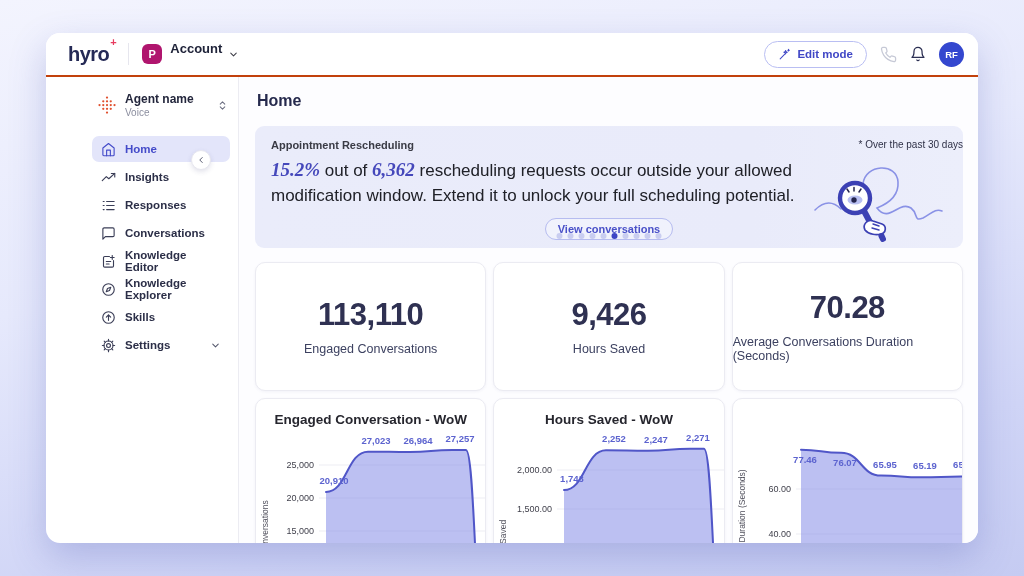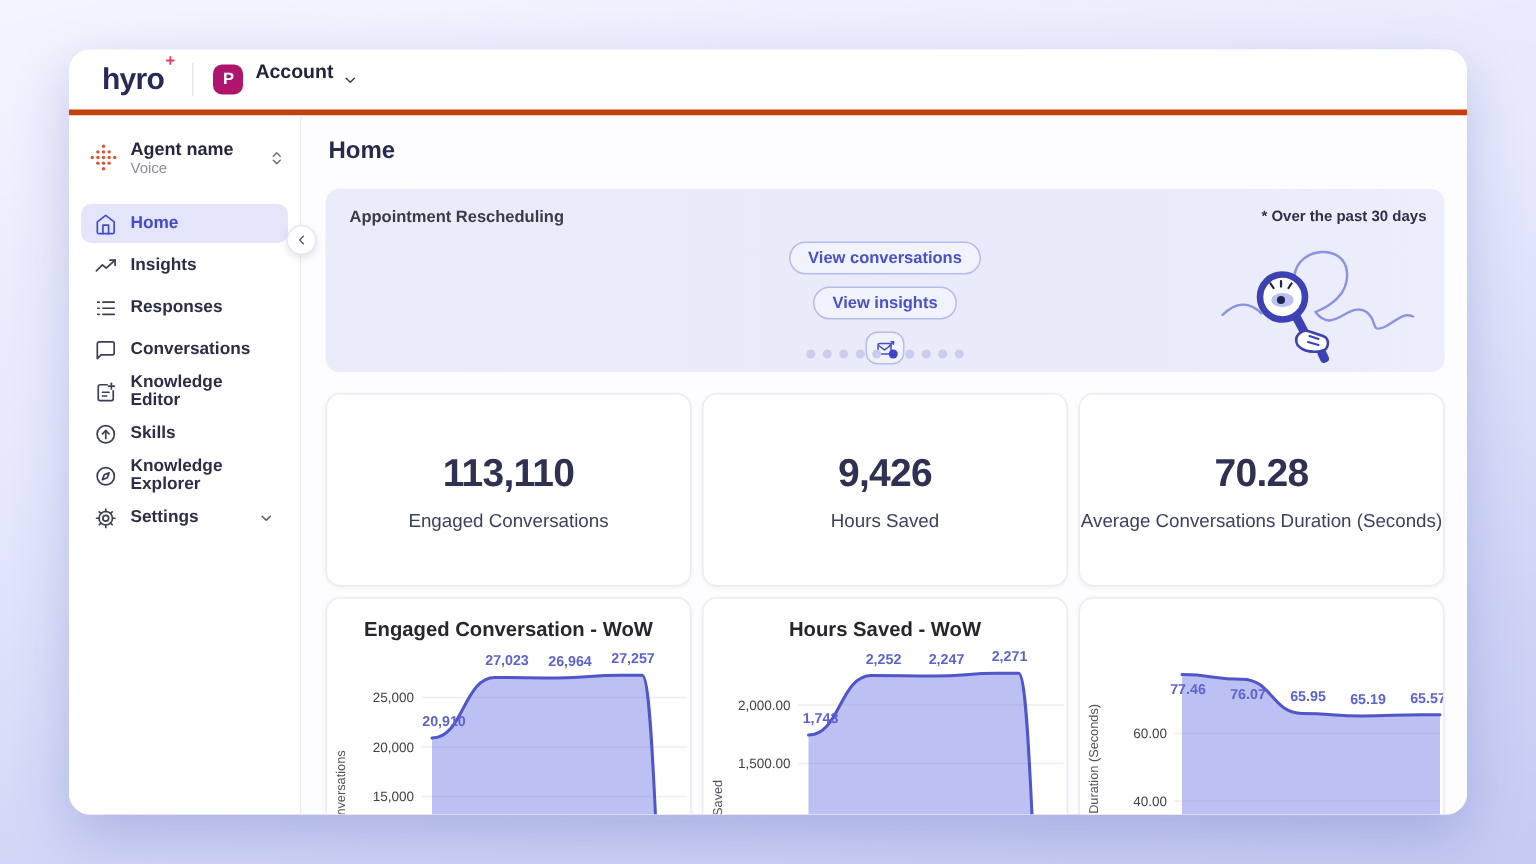--- a/index.html
+++ b/index.html
@@ -10,39 +10,39 @@
     position:relative; color:#23263c;
   }
   .window {
     position:absolute; left:46px; top:33px; width:932px; height:510px;
     background:#fff; border-radius:14px; overflow:hidden;
     box-shadow:0 14px 36px rgba(78,88,178,.28);
     display:flex; flex-direction:column;
   }
   
   .topbar { height:44px; flex:0 0 44px; display:flex; align-items:center;
-    padding:0 14px 0 22px; border-bottom:4px solid #c2410c; background:#fff; }
+    padding:0 14px 0 22px; border-bottom:2px solid #c2410c; background:#fff; }
   .logo { font-size:20px; font-weight:800; color:#252a56; letter-spacing:-.5px; position:relative; }
   .logo sup { color:#e73c5f; font-size:11px; font-weight:800; top:-7px; position:relative; left:1px; }
   .tb-divider { width:1px; height:22px; background:#e6e6ee; margin:0 13px; }
   .ws-badge { width:20px; height:20px; border-radius:6px; background:#b0156e; color:#fff;
     font-size:11px; font-weight:700; display:flex; align-items:center; justify-content:center; }
   .ws-name { font-size:13px; font-weight:700; color:#20243a; margin:0 6px 12px 8px; }
   .icon { display:inline-flex; align-items:center; justify-content:center; }
   .icon svg { display:block; }
   .tb-right { margin-left:auto; display:flex; align-items:center; gap:13px; }
   .edit-btn { display:flex; align-items:center; gap:6px; height:27px; padding:0 13px;
     border:1px solid #b9bef2; border-radius:14px; background:#fff; color:#4047c6;
     font-size:11.5px; font-weight:700; cursor:pointer; }
   .phone-ic { color:#c6c9d6; }
   .bell-ic { color:#2d3154; }
   .avatar { width:25px; height:25px; border-radius:50%; background:#3447cf; color:#fff;
     font-size:9.5px; font-weight:700; display:flex; align-items:center; justify-content:center; }
   
-  .body-row { flex:1; display:flex; min-height:0; position:relative; }
+  .body-row { flex:1; display:flex; min-height:0; position:relative;padding-left:38px; }
   .sidebar { width:155px; flex:0 0 155px; border-right:1px solid #ececf2; padding-top:9px; background:#fff; }
   .agent-row { display:flex; align-items:center; gap:8px; padding:6px 10px 10px 13px; cursor:pointer; }
   .agent-txt { flex:1; min-width:0; }
   .agent-name { font-size:12px; font-weight:700; color:#23263c; }
   .agent-type { font-size:10px; color:#8b8e9f; margin-top:1px; }
   .updown { color:#6b6e80; }
   .nav { margin-top:8px; }
   .side-item { display:flex; align-items:center; gap:9px; height:26px; margin:2px 8px;
     padding:0 9px; border-radius:7px; font-size:11.5px; font-weight:600; color:#2b2e47;
     cursor:pointer; position:relative; }
@@ -61,31 +61,31 @@
     background:linear-gradient(90deg,#eaecfa 0%,#e9ebfa 70%,#eceefb 100%); padding:13px 16px; }
   .banner-eyebrow { font-size:11px; font-weight:700; color:#3a3b45; }
   .banner-text { margin-top:6px; font-size:17px; line-height:25px; color:#202128; max-width:560px; font-weight:500; }
   .banner-num { font-family:"Liberation Serif","DejaVu Serif",serif; font-style:italic; font-weight:700;
     color:#4548bb; font-size:19px; }
   .banner-actions { display:flex; align-items:center; gap:8px; margin-top:10px;flex-direction:column; }
   .pill-btn { height:22px; padding:0 12px; border:1px solid #b6bcf0; border-radius:12px;
     background:rgba(255,255,255,.35); color:#4950c8; font-size:11px; font-weight:700; cursor:pointer; }
   .icon-btn { height:22px; width:26px; border:1px solid #b6bcf0; border-radius:8px;
     background:rgba(255,255,255,.35); color:#4950c8; display:flex; align-items:center; justify-content:center; cursor:pointer; }
-  .banner-note { position:absolute; top:13px; right:12px; font-size:10px; font-weight:700; color:#2f3147; }
+  .banner-note { position:absolute; top:13px; right:0; font-size:10px; font-weight:400; color:#2f3147; }
   .banner-illu { position:absolute; right:18px; top:28px; pointer-events:none; }
   .dots { position:absolute; left:50%; transform:translateX(-50%); bottom:9px; display:flex; gap:5px; }
   .dot { width:6px; height:6px; border-radius:50%; background:#c9cdf0; cursor:pointer; }
   .dot.active { background:#3d45c5; }
   
   .stats-row { display:flex; gap:7px; margin-top:14px; }
   .stat-card { flex:1; height:129px; background:#fff; border:1px solid #ebebf2; border-radius:10px;
     box-shadow:0 1px 3px rgba(70,70,130,.06); display:flex; flex-direction:column;
     align-items:center; justify-content:center; gap:9px; }
-  .stat-value { font-size:26px; font-weight:600; color:#2f3152; letter-spacing:-.5px; }
+  .stat-value { font-size:31px; font-weight:600; color:#2f3152; letter-spacing:-.5px; }
   .stat-label { font-size:12.5px; color:#3c4160; }
   
   .charts-row { display:flex; gap:7px; margin-top:7px; }
   .chart-card { flex:1; height:200px; background:#fff; border:1px solid #ebebf2; border-radius:10px;
     box-shadow:0 1px 3px rgba(70,70,130,.06); position:relative; overflow:hidden; }
   .chart-title-row { position:relative; z-index:2; display:flex; align-items:center; justify-content:center;
     gap:5px; margin-top:13px; font-size:13.5px; font-weight:600; color:#26262e; }
   .chart-title-row .icon { color:#7a7a85; }
   .chart-svg { position:absolute; left:0; top:0; z-index:1; }
 </style>
@@ -98,20 +98,44 @@
     <div class="logo"><span>hyro</span><sup>+</sup></div>
     <div class="tb-divider"></div>
     <div style="display:flex;align-items:center;cursor:pointer;">
       <div class="ws-badge">P</div>
       <span class="ws-name">Account</span>
       <span class="icon">
         <svg width="11" height="11" viewBox="0 0 24 24" fill="none" stroke="#3c3c46" stroke-width="2.2" stroke-linecap="round" stroke-linejoin="round">
             <polyline points="6 9 12 15 18 9"></polyline>
           </svg>
       </span>
+    </div>
+    <div class="tb-right">
+      <button class="edit-btn">
+        <span class="icon">
+          <svg width="13" height="13" viewBox="0 0 24 24" fill="none" stroke="currentColor" stroke-width="1.9" stroke-linecap="round" stroke-linejoin="round">
+              <path d="M4 20 13 11"></path>
+              <path d="M14 4.5l.9 2.3 2.3.9-2.3.9-.9 2.3-.9-2.3-2.3-.9 2.3-.9z"></path>
+              <path d="M19.5 2.5v3M18 4h3"></path>
+            </svg>
+        </span>
+        <span>Edit mode</span>
+      </button>
+      <span class="icon phone-ic">
+        <svg width="17" height="17" viewBox="0 0 24 24" fill="none" stroke="currentColor" stroke-width="1.8" stroke-linecap="round" stroke-linejoin="round">
+            <path d="M22 16.92v3a2 2 0 0 1-2.18 2 19.79 19.79 0 0 1-8.63-3.07 19.5 19.5 0 0 1-6-6 19.79 19.79 0 0 1-3.07-8.67A2 2 0 0 1 4.11 2h3a2 2 0 0 1 2 1.72 12.84 12.84 0 0 0 .7 2.81 2 2 0 0 1-.45 2.11L8.09 9.91a16 16 0 0 0 6 6l1.27-1.27a2 2 0 0 1 2.11-.45 12.84 12.84 0 0 0 2.81.7A2 2 0 0 1 22 16.92z"></path>
+          </svg>
+      </span>
+      <span class="icon bell-ic">
+        <svg width="16" height="16" viewBox="0 0 24 24" fill="none" stroke="currentColor" stroke-width="1.9" stroke-linecap="round" stroke-linejoin="round">
+            <path d="M18 8A6 6 0 0 0 6 8c0 7-3 9-3 9h18s-3-2-3-9"></path>
+            <path d="M13.73 21a2 2 0 0 1-3.46 0"></path>
+          </svg>
+      </span>
+      <div class="avatar">RF</div>
     </div>
   </div>
 
   <div class="body-row">
     <div class="collapse-btn">
       <span class="icon">
         <svg width="10" height="10" viewBox="0 0 24 24" fill="none" stroke="currentColor" stroke-width="2.4" stroke-linecap="round" stroke-linejoin="round">
             <polyline points="15 18 9 12 15 6"></polyline>
           </svg>
       </span>
@@ -196,34 +220,34 @@
                 <line x1="18" y1="2.5" x2="18" y2="8.5"></line>
                 <line x1="15" y1="5.5" x2="21" y2="5.5"></line>
               </svg>
             </span>
             <span>Knowledge Editor</span>
           </div>
           <div class="side-item">
             <span class="icon">
               <svg viewBox="0 0 24 24" fill="none" stroke="currentColor" stroke-width="1.8" stroke-linecap="round" stroke-linejoin="round" width="15" height="15">
                 <circle cx="12" cy="12" r="9.2"></circle>
+                <polygon points="15.6 8.4 13.6 13.6 8.4 15.6 10.4 10.4"></polygon>
+              </svg>
+            </span>
+            <span>Knowledge Explorer</span>
+          </div>
+          <div class="side-item">
+            <span class="icon">
+              <svg viewBox="0 0 24 24" fill="none" stroke="currentColor" stroke-width="1.8" stroke-linecap="round" stroke-linejoin="round" width="15" height="15">
+                <circle cx="12" cy="12" r="9.2"></circle>
                 <line x1="12" y1="16.5" x2="12" y2="8"></line>
                 <polyline points="8.5 11.5 12 8 15.5 11.5"></polyline>
               </svg>
             </span>
             <span>Skills</span>
-          </div>
-          <div class="side-item">
-            <span class="icon">
-              <svg viewBox="0 0 24 24" fill="none" stroke="currentColor" stroke-width="1.8" stroke-linecap="round" stroke-linejoin="round" width="15" height="15">
-                <circle cx="12" cy="12" r="9.2"></circle>
-                <polygon points="15.6 8.4 13.6 13.6 8.4 15.6 10.4 10.4"></polygon>
-              </svg>
-            </span>
-            <span>Knowledge Explorer</span>
           </div>
           <div class="side-item">
             <span class="icon">
               <svg viewBox="0 0 24 24" fill="none" stroke="currentColor" stroke-width="1.8" stroke-linecap="round" stroke-linejoin="round" width="15" height="15">
                 <circle cx="12" cy="12" r="3.1"></circle>
                 <circle cx="12" cy="12" r="7.2"></circle>
                 <path d="M12 2.2v2.6M12 19.2v2.6M2.2 12h2.6M19.2 12h2.6M5.1 5.1l1.8 1.8M17.1 17.1l1.8 1.8M18.9 5.1l-1.8 1.8M6.9 17.1l-1.8 1.8"></path>
               </svg>
             </span>
             <span>Settings</span>
@@ -234,20 +258,21 @@
             </span>
           </div>
         </div>
     </div>
 
     <div class="main">
       <div class="page-title">Home</div>
 
       <div class="banner">
         <div class="banner-eyebrow">Appointment Rescheduling</div>
+        <div class="banner-text"><span class="banner-num">15.2%</span><span> out of </span><span class="banner-num">6,362</span><span> rescheduling requests occur outside your allowed modification window. Extend it to unlock your full scheduling potential.</span></div>
         <div class="banner-actions">
           <button class="pill-btn">View conversations</button>
           <button class="pill-btn">View insights</button>
           <button class="icon-btn">
             <span class="icon">
               <svg width="13" height="13" viewBox="0 0 24 24" fill="none" stroke="currentColor" stroke-width="1.9" stroke-linecap="round" stroke-linejoin="round">
                   <rect x="2.5" y="5.5" width="16" height="13" rx="2"></rect>
                   <polyline points="3 8 10.5 13.5 18 8"></polyline>
                   <path d="M18.5 3.5h3v3"></path>
                   <path d="M16.5 8.5l5-5"></path>

